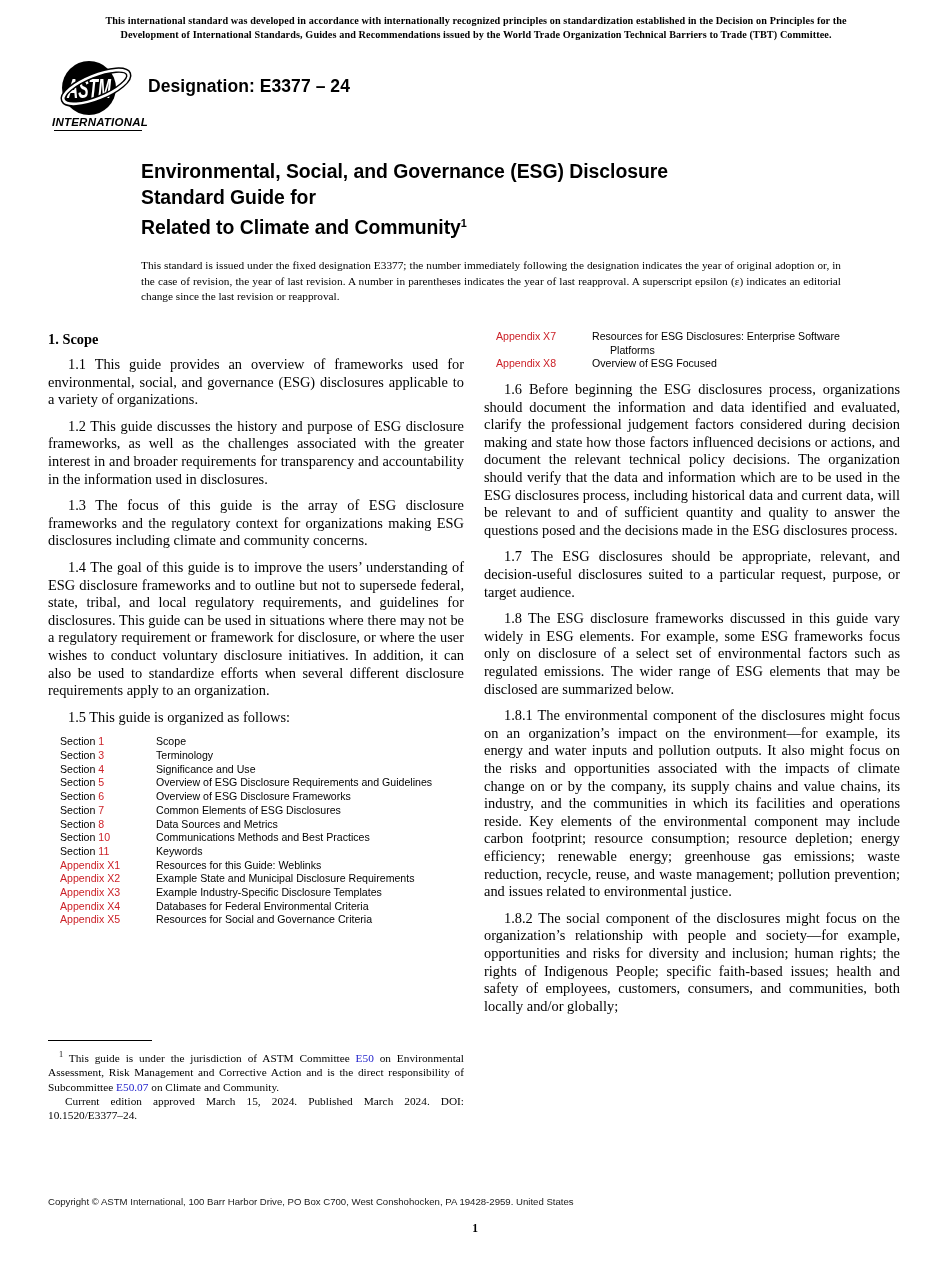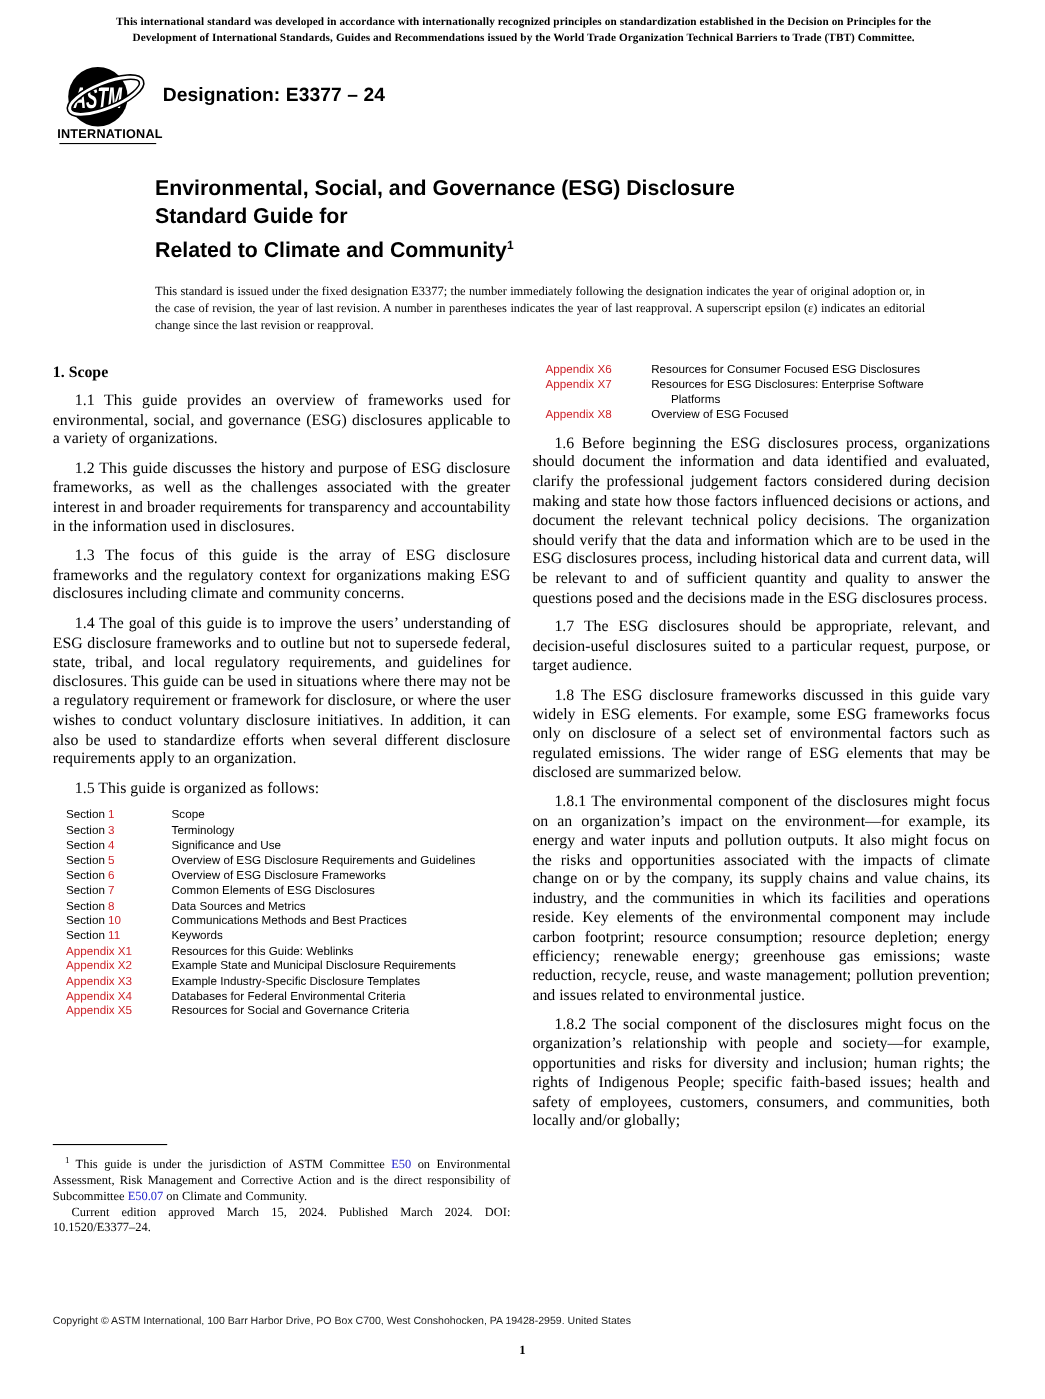--- a/index.html
+++ b/index.html
@@ -52,20 +52,21 @@
     margin-left: 4px;
   }
   .logo-mark svg { display: block; }
   .logo-int {
     position: absolute;
     left: 0;
     top: 56px;
     width: 92px;
     font-family: "Liberation Sans", sans-serif;
     font-weight: bold;
+    font-style: italic;
     font-size: 11.5px;
     letter-spacing: 0.02em;
     line-height: 12px;
   }
   .logo-rule {
     position: absolute;
     left: 2px;
     top: 70px;
     width: 88px;
     height: 1.4px;
@@ -319,24 +320,20 @@
             <td class="c2">Resources for Social and Governance Criteria</td>
           </tr>
         </tbody>
     </table>
   </div>
 
   <div class="col col-right">
     <table class="sec-table-right">
       <tbody>
           <tr>
-            <td class="c1 lnk-red">Appendix X6</td>
-            <td class="c2">Resources for Consumer Focused ESG Disclosures</td>
-          </tr>
-          <tr>
             <td class="c1 lnk-red">Appendix X7</td>
             <td class="c2">Resources for ESG Disclosures: Enterprise Software<span class="cont-indent">Platforms</span></td>
           </tr>
           <tr>
             <td class="c1 lnk-red">Appendix X8</td>
             <td class="c2">Overview of ESG Focused</td>
           </tr>
         </tbody>
     </table>
 

